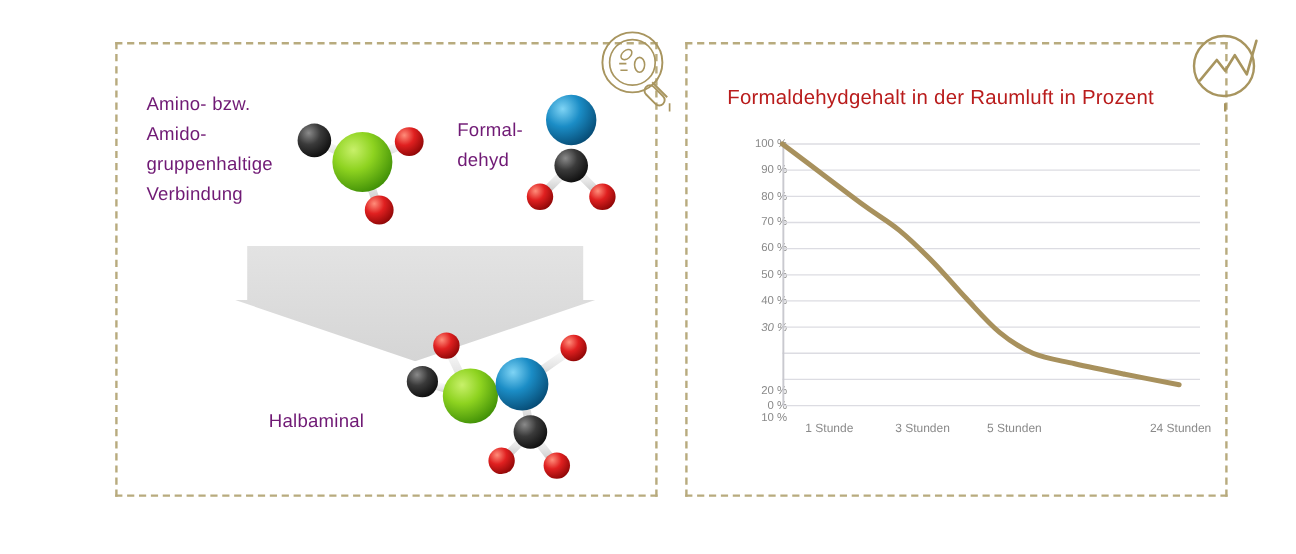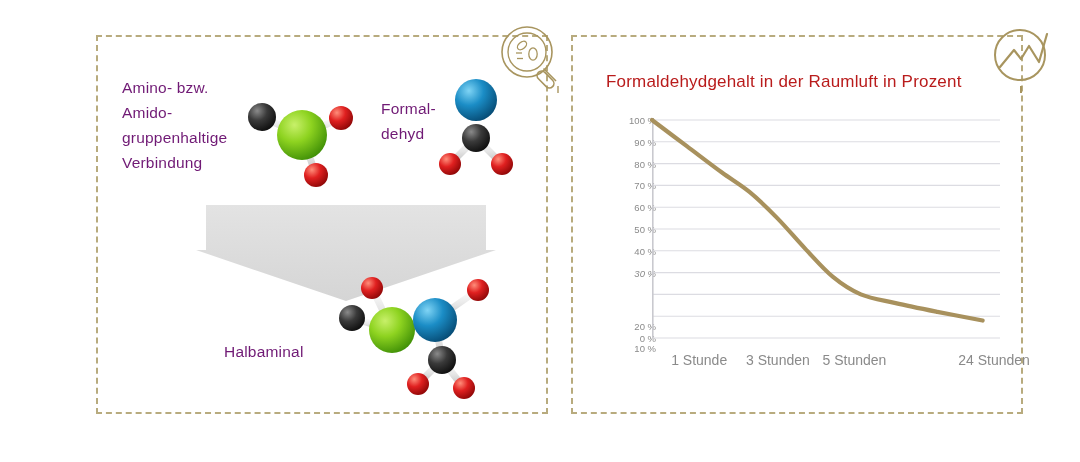--- a/index.html
+++ b/index.html
@@ -88,21 +88,21 @@
     right: 344px;
     width: 46px;
     text-align: right;
     font-size: 9.5px;
     color: #8a8a8a;
     transform: translateY(-50%);
     white-space: nowrap;
   }
   .x-tick {
     position: absolute;
-    font-size: 14px;
+    font-size: 10px;
     color: #8a8a8a;
     white-space: nowrap;
     top: 232px;
   }
   #plot {
     position: absolute;
     left: 52px;
     top: 0px;
     width: 348px;
     height: 218px;

